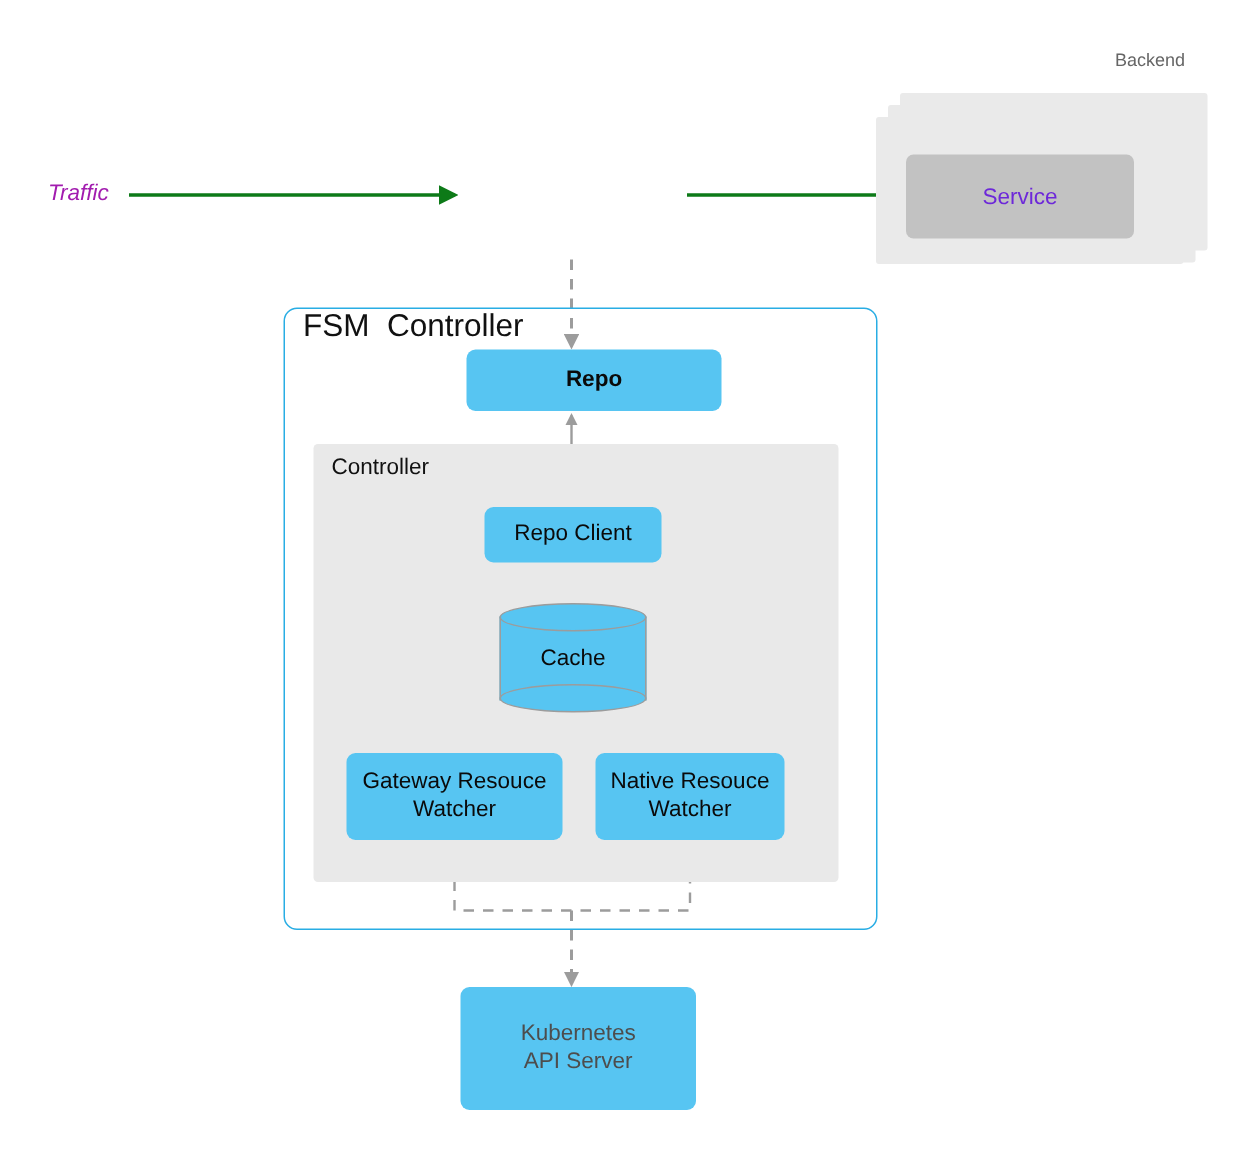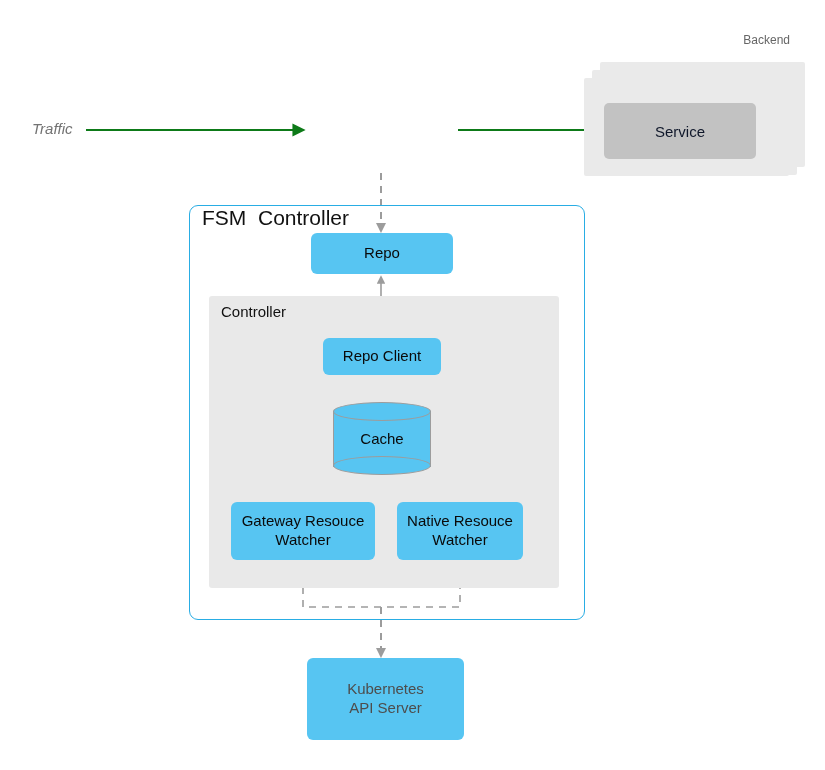--- a/index.html
+++ b/index.html
@@ -32,21 +32,21 @@
     color: #0a0a0a;
     font-size: 15px;
     line-height: 1.25;
     box-sizing: border-box;
   }
 
   
   .traffic-label {
     font-style: italic;
     font-size: 15px;
-    color: #737373;
+    color: #a21caf;
     white-space: nowrap;
   }
 
   
   #fsm-gateway {
     left: 305px; top: 88px;
     width: 152px; height: 84px;
     background: #57c5f2;
     border-radius: 3px;
   }
@@ -79,21 +79,21 @@
   }
   #service-box {
     left: 604px; top: 103px;
     width: 152px; height: 56px;
     background: #c2c2c2;
     border-radius: 5px;
     display: flex;
     align-items: center;
     justify-content: center;
     font-size: 15px;
-    color: #0f172a;
+    color: #6d28d9;
   }
 
   
   #fsm-controller-box {
     left: 189px; top: 205px;
     width: 396px; height: 415px;
     border: 1.3px solid #29ade4;
     border-radius: 9px;
     background: transparent;
     box-sizing: border-box;
@@ -112,21 +112,21 @@
     background: #e9e9e9;
     border-radius: 3px;
   }
   #controller-label {
     left: 221px; top: 303px;
     font-size: 15px;
     color: #111;
   }
 
   
-  #repo-box      { left: 311px; top: 233px; width: 142px; height: 41px; }
+  #repo-box      { left: 311px; top: 233px; width: 170px; height: 41px; font-weight: bold; }
   #repo-client   { left: 323px; top: 338px; width: 118px; height: 37px; }
   #gw-watcher    { left: 231px; top: 502px; width: 144px; height: 58px; }
   #nat-watcher   { left: 397px; top: 502px; width: 126px; height: 58px; }
   #k8s-api       {
     left: 307px; top: 658px; width: 157px; height: 82px;
     color: #4d4d4d;
   }
 
   
   #cache-cyl {

